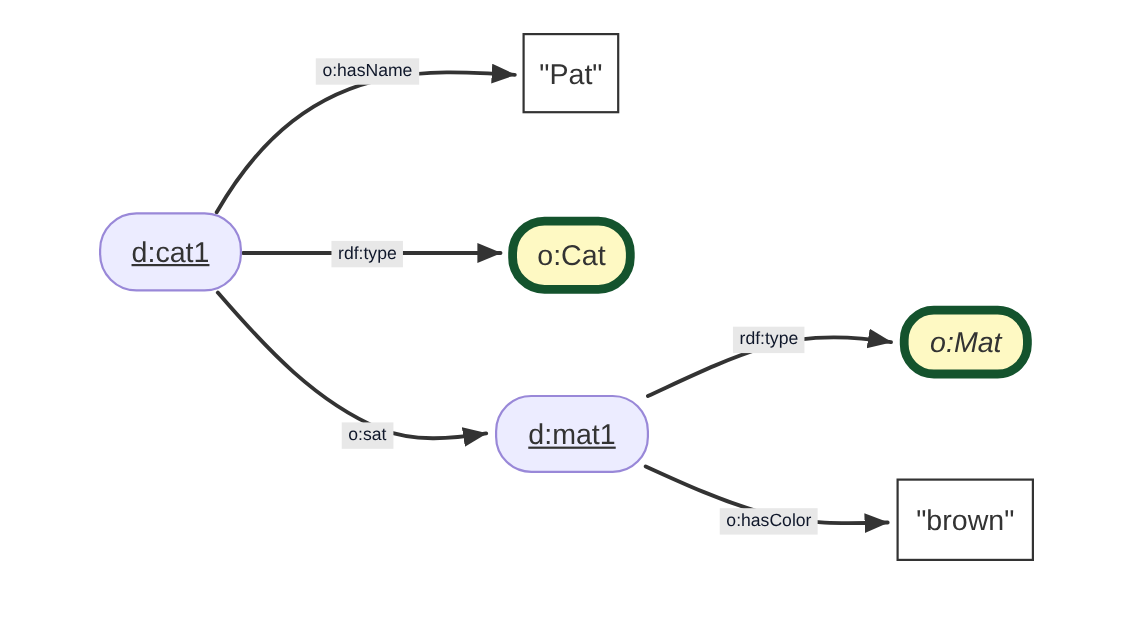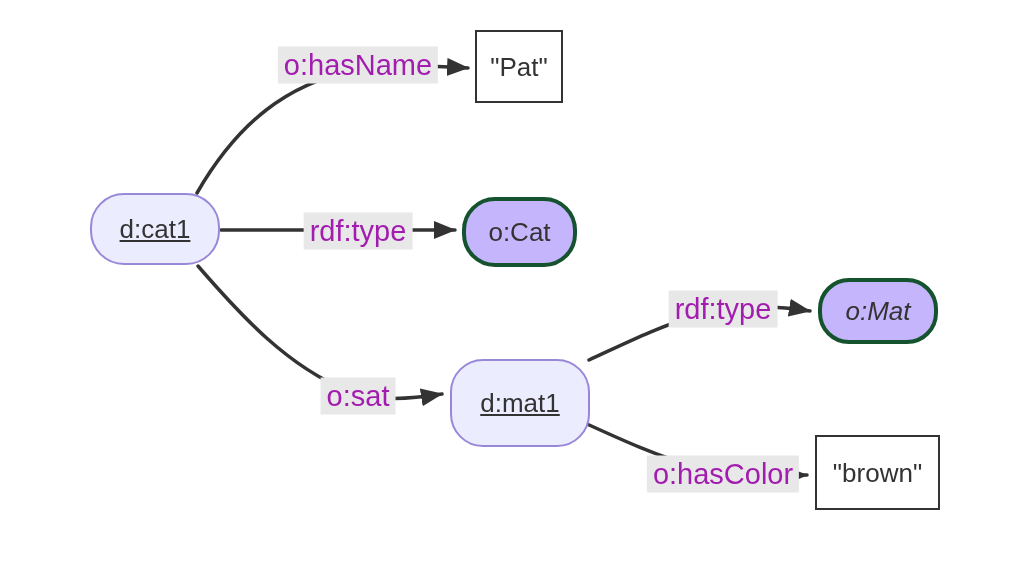--- a/index.html
+++ b/index.html
@@ -38,43 +38,42 @@
     line-height: 1;
     box-sizing: border-box;
     white-space: nowrap;
   }
   .node.entity {
     background: #ececff;
     border: 2px solid #9988d8;
     text-decoration: underline;
   }
   .node.class {
-    background: #c4b5fd;
-    border: 4px solid #14532d;
+    background: #fef9c3;
+    border: 8px solid #14532d;
   }
   .node.literal {
     background: #ffffff;
     border: 2.5px solid #333333;
   }
   .node-cat1  { left: 90px;  top: 193px; width: 130px; height: 72px; border-radius: 34px; }
   .node-pat   { left: 475px; top: 30px;  width: 88px;  height: 73px; }
   .node-ocat  { left: 462px; top: 197px; width: 115px; height: 70px; border-radius: 33px; }
-  .node-mat1  { left: 450px; top: 359px; width: 140px; height: 88px; border-radius: 33px; }
+  .node-mat1  { left: 450px; top: 359px; width: 140px; height: 71px; border-radius: 33px; }
   .node-omat  { left: 818px; top: 278px; width: 120px; height: 66px; border-radius: 31px; font-style: italic; }
   .node-brown { left: 815px; top: 435px; width: 125px; height: 75px; }
   .edge-label {
     position: absolute;
     transform: translate(-50%, -50%);
     background: #e8e8e8;
-    color: #a21caf;
-    font-size: 29px;
+    color: #0f172a;
+    font-size: 16px;
     line-height: 1;
     padding: 4px 6px;
     white-space: nowrap;
-    margin-left: 24px;
   }
   .lbl-hasname  { left: 334px; top: 65px; }
   .lbl-type1    { left: 334px; top: 231px; }
   .lbl-sat      { left: 334px; top: 396px; }
   .lbl-type2    { left: 699px; top: 309px; }
   .lbl-hascolor { left: 699px; top: 474px; }
 </style>
 </head>
 <body>
 

